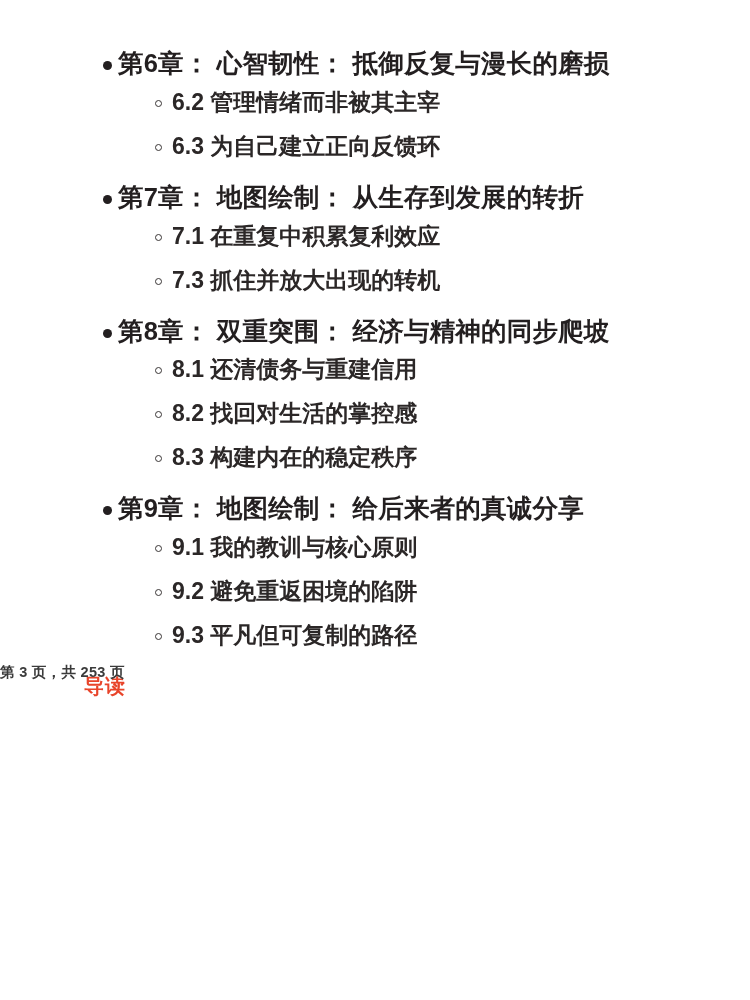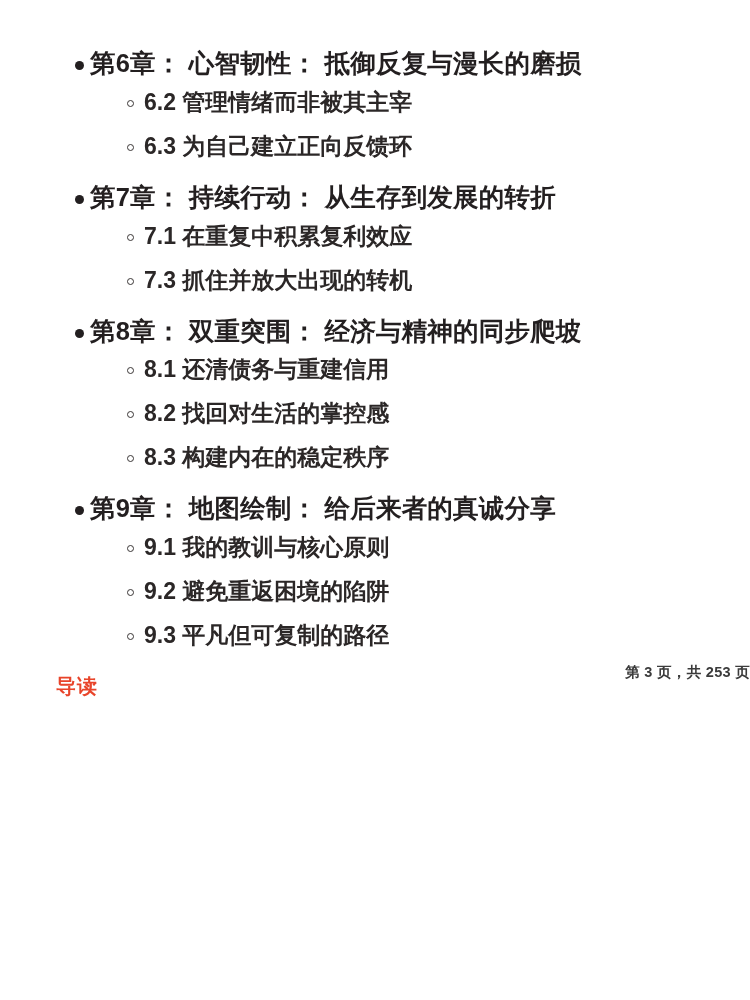--- a/index.html
+++ b/index.html
@@ -13,21 +13,21 @@
     font-family: "Liberation Sans", sans-serif;
     color: #231f20;
     overflow: hidden;
     position: relative;
   }
   .page {
     position: relative;
     width: 750px;
     height: 704px;
     box-sizing: border-box;
-    padding: 40px 60px 0 32px;
+    padding: 40px 60px 0 60px;
   }
   .toc {
     list-style: none;
     margin: 0;
     padding: 0;
   }
   .chapter {
     position: relative;
     margin: 0 0 6px 0;
     padding-left: 48px;
@@ -84,21 +84,21 @@
     font-size: 20px;
     font-weight: bold;
     color: #e8442a;
     letter-spacing: 1px;
   }
   .footer {
     position: absolute;
     left: 0;
     right: 0;
     bottom: 22px;
-    text-align: right;
+    text-align: left;
     font-size: 14.5px;
     font-weight: bold;
     color: #3b3b3b;
     letter-spacing: 0.3px;
   }
 </style>
 </head>
 <body>
 
 <div class="page">
@@ -118,21 +118,21 @@
         <li class="section">
           <span class="hollow"></span>
           <span>6.3 为自己建立正向反馈环</span>
         </li>
       </ul>
     </li>
 
     <li>
       <div class="chapter">
         <span class="bullet"></span>
-        <span class="ctext">第7章： 持续行动： 从生存到发展的转折</span>
+        <span class="ctext">第7章： 地图绘制： 从生存到发展的转折</span>
       </div>
       <ul class="sections">
         <li class="section">
           <span class="hollow"></span>
           <span>7.1 在重复中积累复利效应</span>
         </li>
         <li class="section">
           <span class="hollow"></span>
           <span>7.3 抓住并放大出现的转机</span>
         </li>

